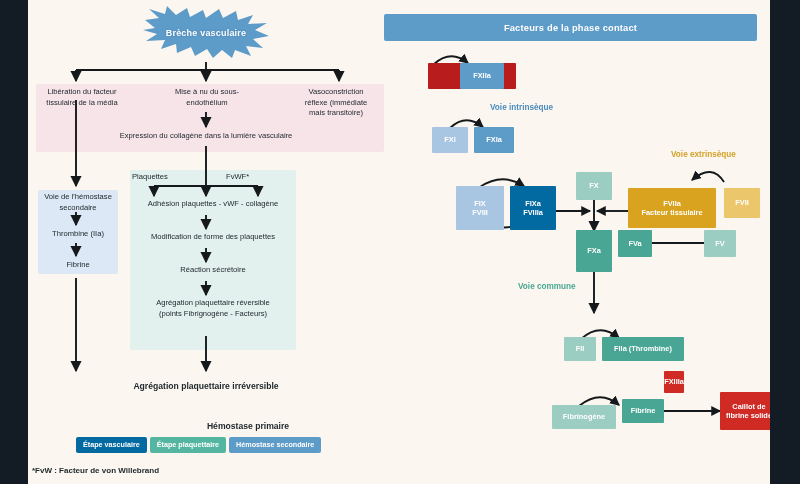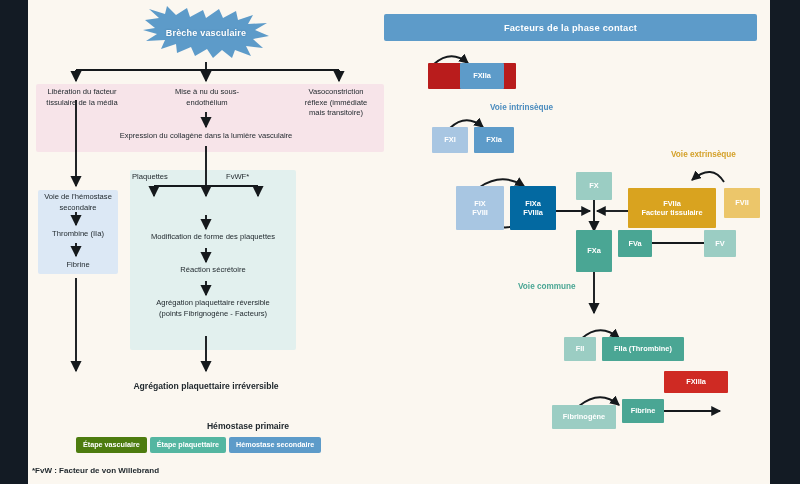--- a/index.html
+++ b/index.html
@@ -176,30 +176,31 @@
     <div class="txt" style="left:58px;top:131px;width:240px;">Expression du collagène dans la lumière vasculaire</div>
 
     <div class="txt" style="left: 6px; top: 192px; width: 88px; white-space: pre-line;">Voie de l'hémostase
 secondaire</div>
     <div class="txt" style="left:6px;top:229px;width:88px;">Thrombine (IIa)</div>
     <div class="txt" style="left:6px;top:260px;width:88px;">Fibrine</div>
 
     <div class="txt" style="left:104px;top:172px;width:56px;text-align:left;">Plaquettes</div>
     <div class="txt" style="left:198px;top:172px;width:56px;text-align:left;">FvWF*</div>
 
+    <div class="txt" style="left:100px;top:199px;width:170px;">Adhésion plaquettes - vWF - collagène</div>
     <div class="txt" style="left:100px;top:232px;width:170px;">Modification de forme des plaquettes</div>
     <div class="txt" style="left:100px;top:265px;width:170px;">Réaction sécrétoire</div>
     <div class="txt" style="left: 98px; top: 298px; width: 174px; white-space: pre-line;">Agrégation plaquettaire réversible
 (points Fibrignogène - Facteurs)</div>
 
     <div class="txt b" style="left:38px;top:381px;width:280px;font-size:8.6px;">Agrégation plaquettaire irréversible</div>
 
     <div class="legend-title">Hémostase primaire</div>
     <div class="legend-row">
-      <div class="legend-chip" style="background:#4d7c0f;">Étape vasculaire</div>
+      <div class="legend-chip" style="background:#0369a1;">Étape vasculaire</div>
       <div class="legend-chip" style="background:#54b6a1;">Étape plaquettaire</div>
       <div class="legend-chip" style="background:#5d9bc9;">Hémostase secondaire</div>
     </div>
     <div class="footnote">*FvW : Facteur de von Willebrand</div>
 
     <div class="banner">Facteurs de la phase contact</div>
 
     <div class="node" style="left:400px;top:63px;width:40px;height:26px;background:#b91c1c;padding-left:48px;">FXII</div>
     <div class="node" style="left:432px;top:63px;width:44px;height:26px;background:#5d9bc9;">FXIIa</div>
 
@@ -219,20 +220,22 @@
     <div class="node" style="left:696px;top:188px;width:36px;height:30px;background:#ecc66a;">FVII</div>
 
     <div class="node" style="left:590px;top:230px;width:34px;height:27px;background:#4aa694;">FVa</div>
     <div class="node" style="left:676px;top:230px;width:32px;height:27px;background:#9bcdc3;">FV</div>
 
     <div class="node" style="left:536px;top:337px;width:32px;height:24px;background:#9bcdc3;">FII</div>
     <div class="node" style="left:574px;top:337px;width:82px;height:24px;background:#4aa694;">FIIa (Thrombine)</div>
 
     <div class="node" style="left:524px;top:405px;width:64px;height:24px;background:#9bcdc3;">Fibrinogène</div>
     <div class="node" style="left:594px;top:399px;width:42px;height:24px;background:#4aa694;">Fibrine</div>
-    <div class="node" style="left:636px;top:371px;width:64px;height:22px;background:#cf2a23;">FXIIIa</div>
+    <div class="node" style="left:636px;top:371px;width:20px;height:22px;background:#cf2a23;">FXIIIa</div>
+    <div class="node" style="left:692px;top:392px;width:58px;height:38px;background:#cf2a23;white-space:pre-line;">Caillot de
+fibrine solide</div>
 
     <div class="path-lbl" style="left:462px;top:103px;color:#4b8cbe;">Voie intrinsèque</div>
     <div class="path-lbl" style="left:643px;top:150px;color:#d4a12a;">Voie extrinsèque</div>
     <div class="path-lbl" style="left:490px;top:282px;color:#4aa694;">Voie commune</div>
 
   </div>
 </div>
 
 </body></html>

